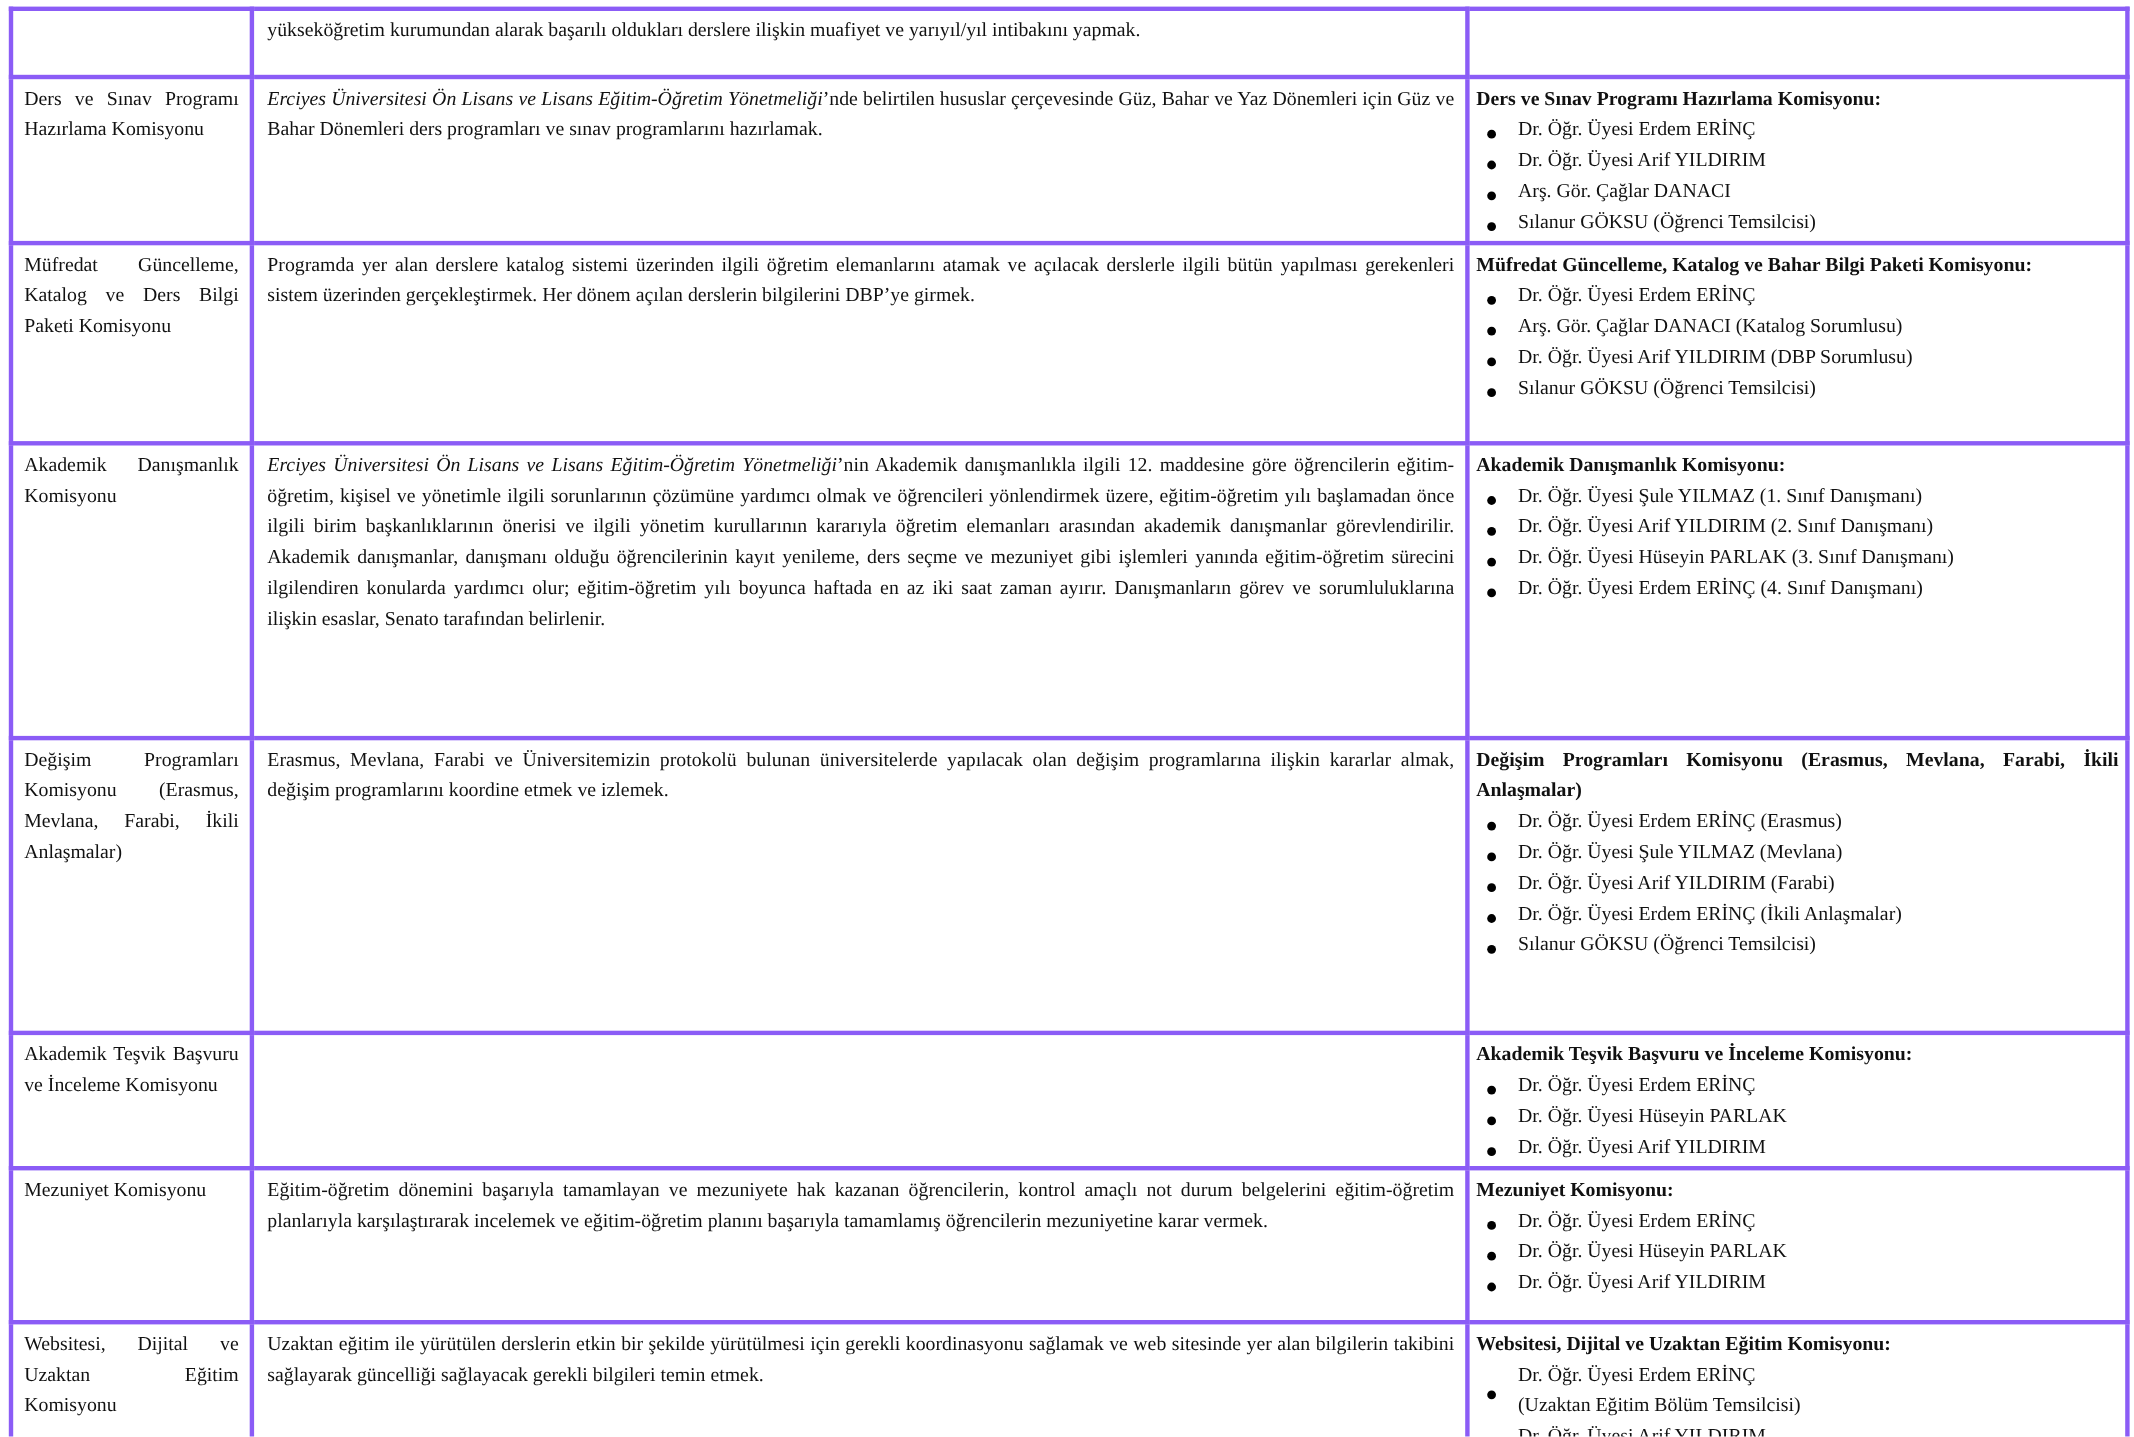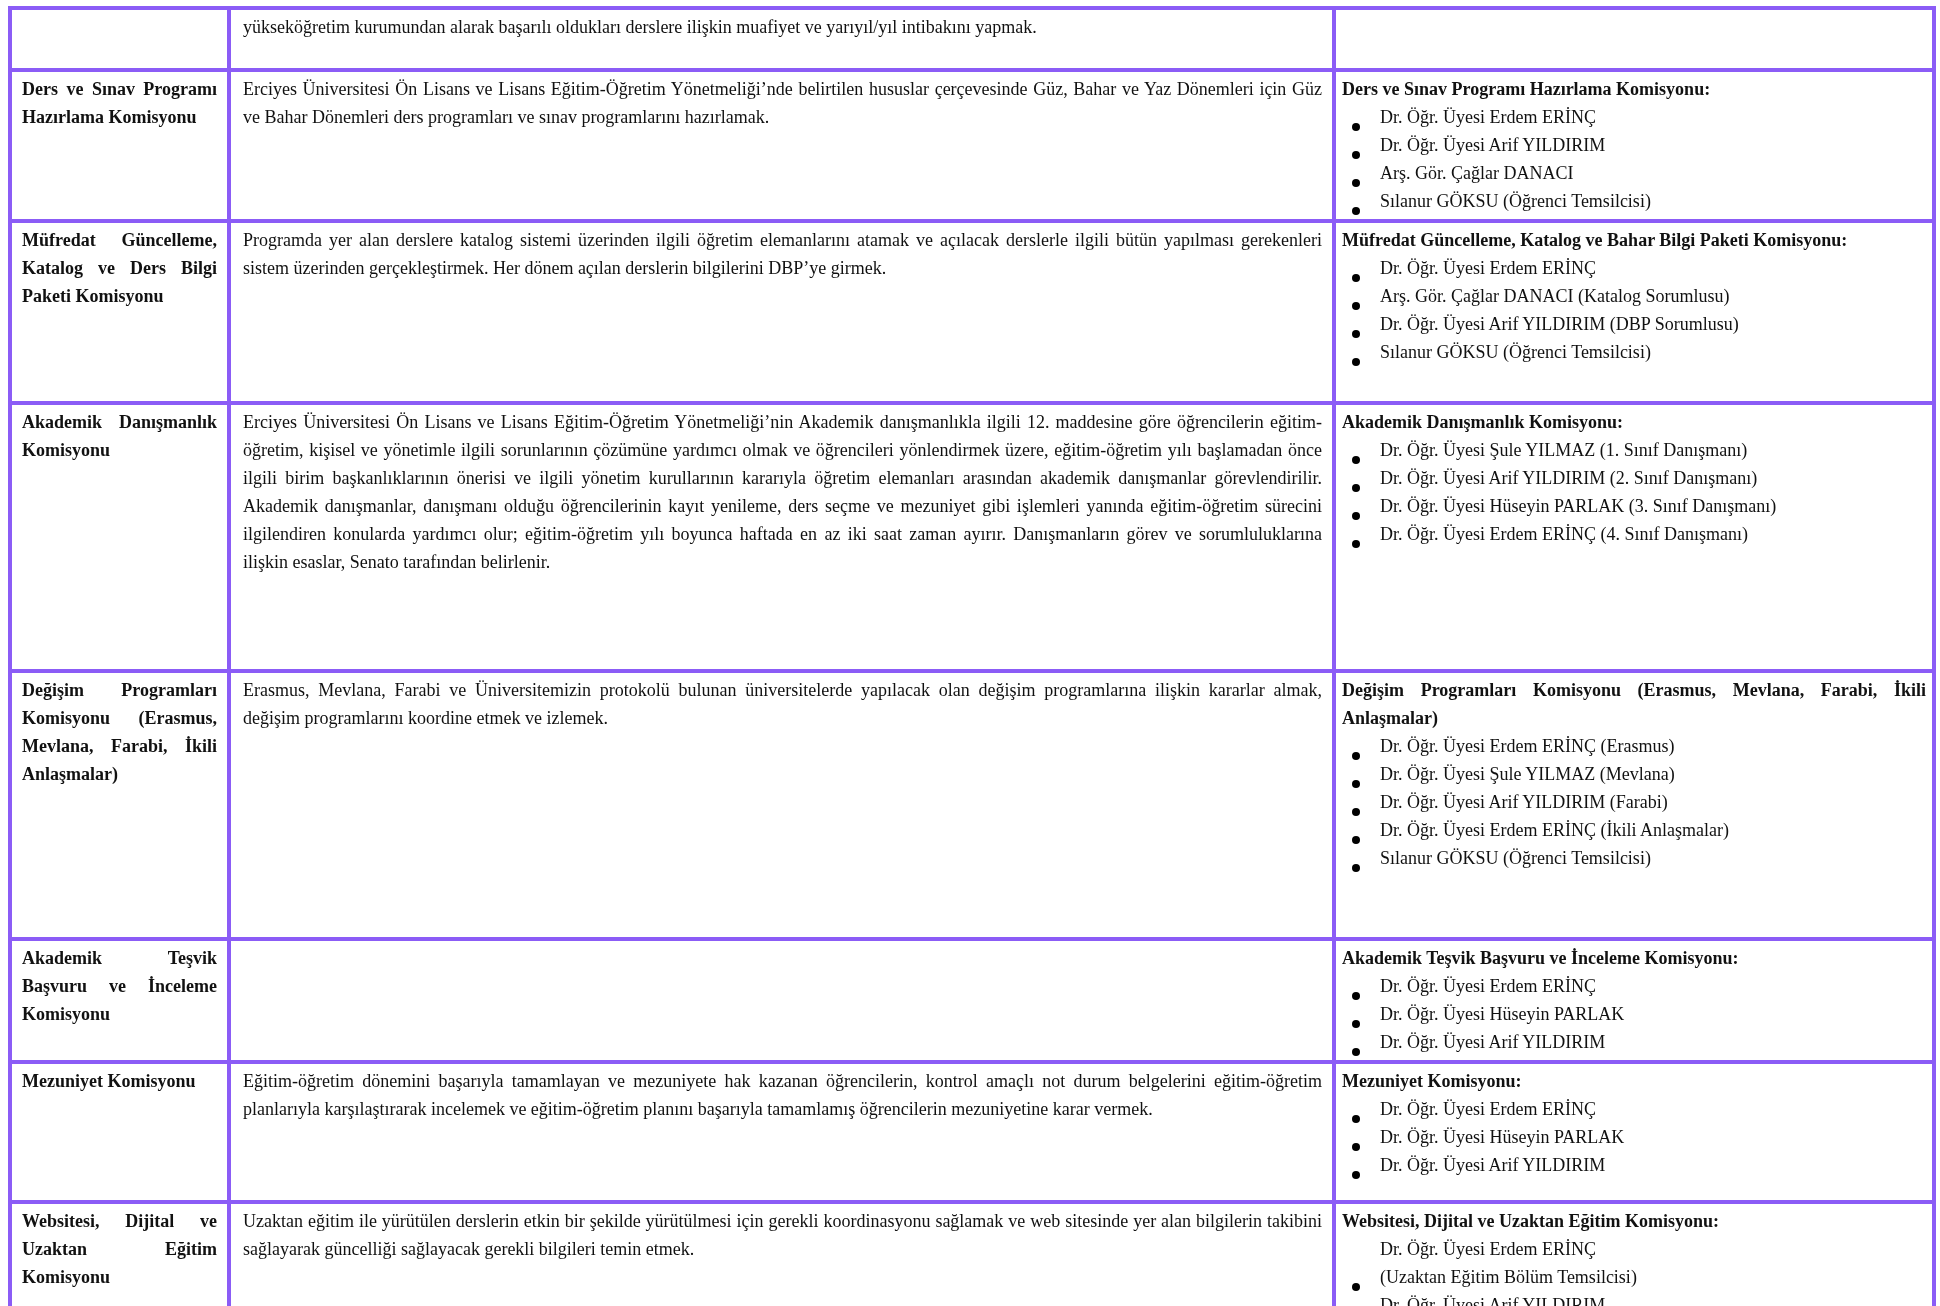--- a/index.html
+++ b/index.html
@@ -34,39 +34,39 @@
   tr:nth-child(1) { height: 62px; }
   tr:nth-child(2) { height: 146px; }
   tr:nth-child(3) { height: 182px; }
   tr:nth-child(4) { height: 268px; }
   tr:nth-child(5) { height: 268px; }
   tr:nth-child(6) { height: 122px; margin-top: 28px; }
   tr:nth-child(7) { height: 140px; }
   tr:nth-child(8) { height: 203px; }
 
   td.name-cell {
-    font-weight: bold;
+    font-weight: normal;
     text-align: justify;
     padding-left: 10px;
     padding-right: 10px;
   }
   td.duty-cell {
     text-align: justify;
     padding-left: 12px;
     padding-right: 10px;
   }
-  .duty-italic { }
+  .duty-italic { font-style: italic; }
 
   td.members-cell { padding-left: 6px; padding-right: 6px; }
   .committee-title {
     font-weight: bold;
     text-align: justify;
   }
   ul.members { list-style: none; }
-  ul.members li { display: flex; align-items: flex-end; }
+  ul.members li { display: flex; align-items: center; }
   .bullet {
     flex: 0 0 38px;
     padding-left: 10px;
   }
   .bullet::before {
     content: "";
     display: block;
     width: 8px; height: 8px;
     border-radius: 50%;
     background: #000;

